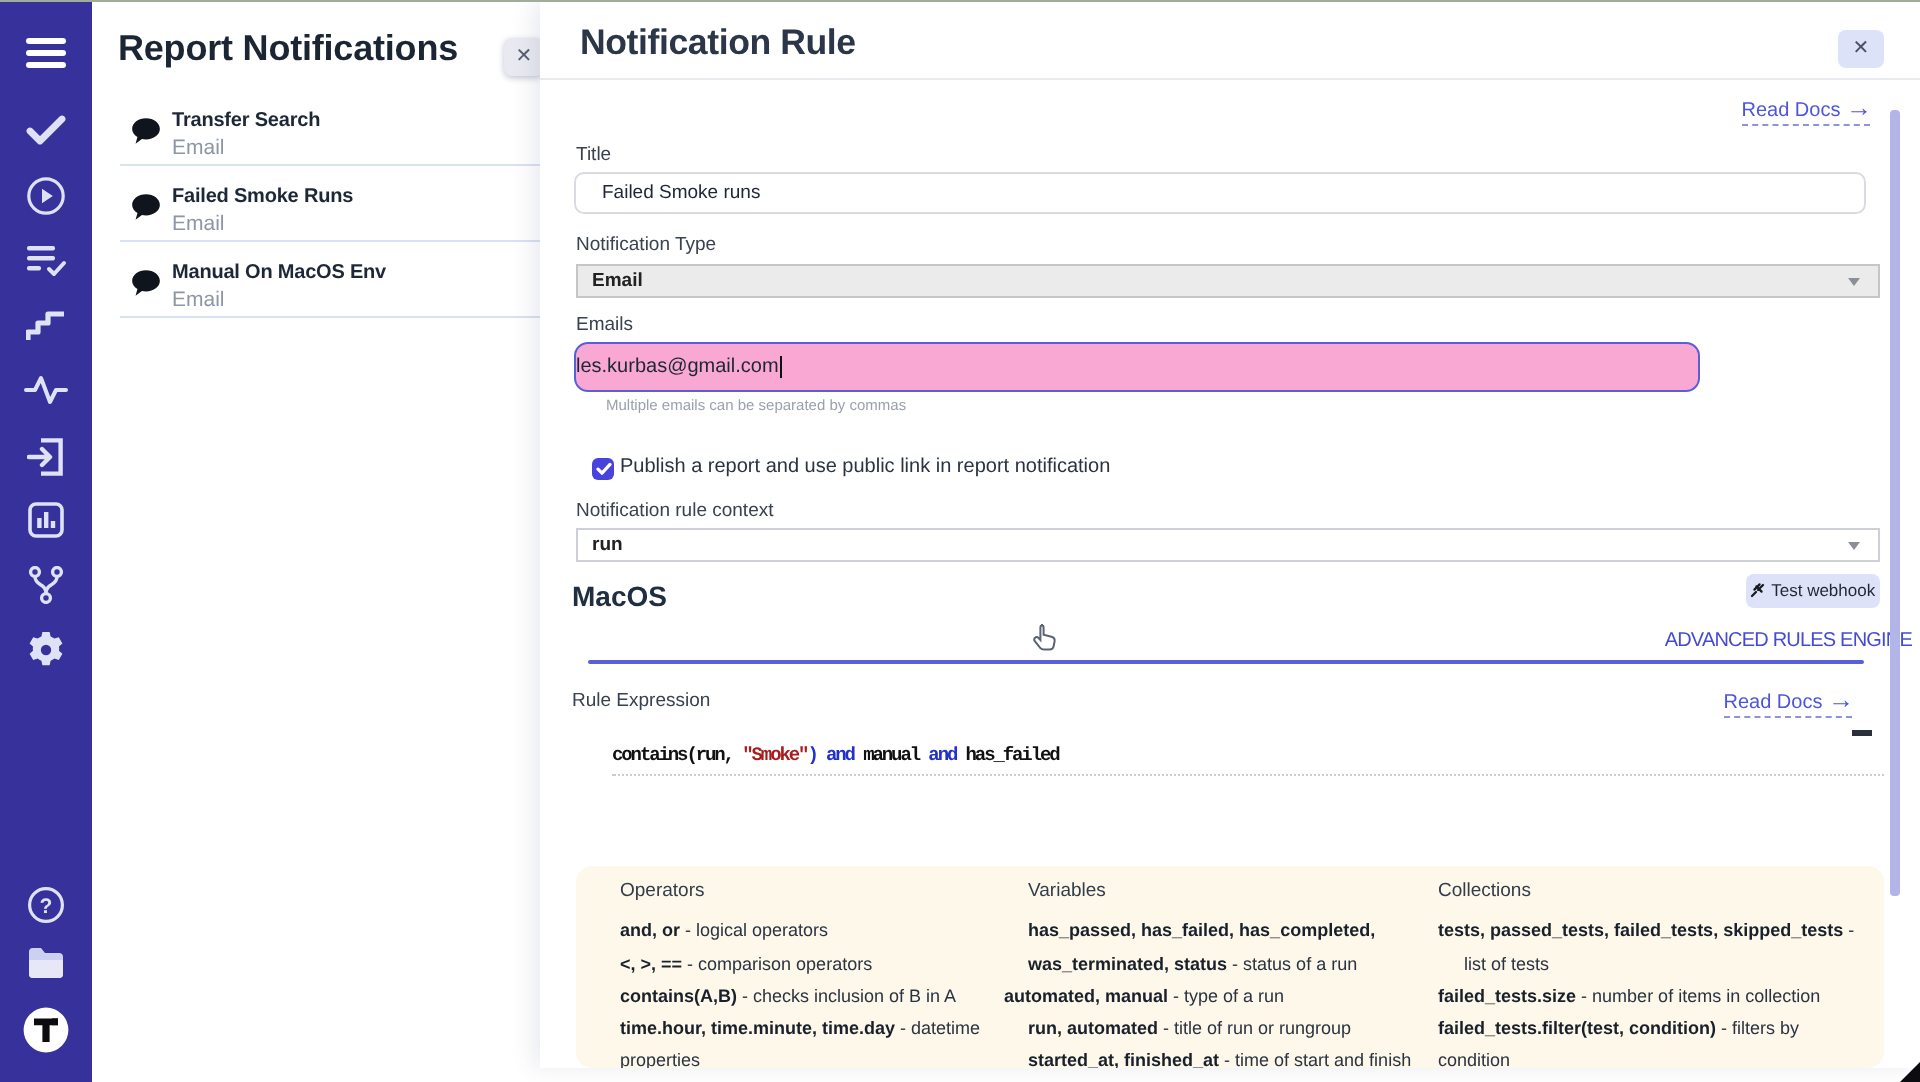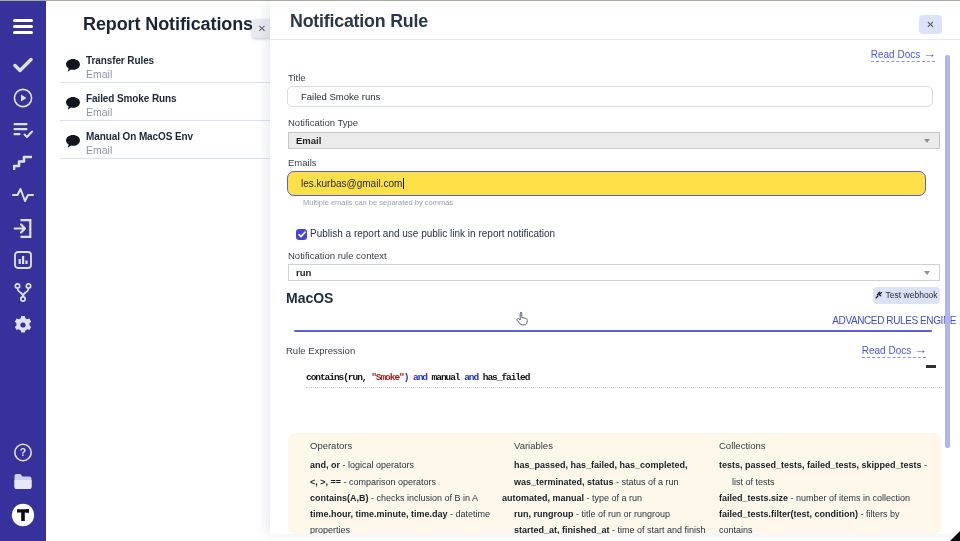--- a/index.html
+++ b/index.html
@@ -7,21 +7,21 @@
     font-family:"Liberation Sans",sans-serif; }
 
   #topline { position:absolute; left:0; top:0; width:960px; height:1px; background:#9fae9b; z-index:50; }
 
   
   #sidebar { position:absolute; left:0; top:1px; width:46px; height:540px; background:#37319b; z-index:10; }
   #sidebar svg { position:absolute; left:50%; transform:translateX(-50%); }
 
   
   #leftpanel { position:absolute; left:46px; top:1px; width:224px; height:540px; background:#fff; z-index:5; }
-  #lp-title { position:absolute; left:13px; top:13px; font-size:18px; font-weight:bold; color:#1b2533; letter-spacing:-0.1px;margin-left:24px; }
+  #lp-title { position:absolute; left:13px; top:13px; font-size:18px; font-weight:bold; color:#1b2533; letter-spacing:-0.1px; }
   #lp-close { position:absolute; left:206px; top:18px; width:20px; height:19px; background:#e9eaf1; border-radius:4px;
     box-shadow:0 1px 3px rgba(80,90,120,0.35); color:#555e6e; font-size:10px; text-align:center; line-height:19px; z-index:20; }
   .lp-item { position:absolute; left:14px; width:210px; height:36px; border-bottom:1px solid #d9e2f2; background:#fff; }
   .lp-item .bubble { position:absolute; left:5px; top:11px; }
   .lp-item .t1 { position:absolute; left:26px; top:8px; font-size:10px; font-weight:bold; color:#1d2736; letter-spacing:-0.1px; }
   .lp-item .t2 { position:absolute; left:26px; top:21px; font-size:10.5px; color:#8d96a5; }
 
   
   #mainpanel { position:absolute; left:270px; top:1px; width:690px; height:533px; background:#fff; z-index:8;
     box-shadow:-4px 0 10px rgba(60,70,120,0.10); }
@@ -37,22 +37,22 @@
 
   .flabel { position:absolute; left:18px; font-size:9.5px; color:#39424f; }
   #lab-title { top:71px; }
   #inp-title { position:absolute; left:17px; top:85px; width:646px; height:21px; border:1px solid #d9dbe3; border-radius:5px;
     background:#fff; font-size:9.5px; color:#1e2633; line-height:20px; padding-left:13px; }
   #lab-ntype { top:116px; }
   .selectbox { position:absolute; left:18px; width:652px; height:17px; font-size:9.5px; font-weight:bold; color:#222;
     line-height:16px; padding-left:7px; }
   #sel-ntype { top:131px; background:#ebebeb; border:1px solid #c6c6c6; }
   #lab-emails { top:156px; }
-  #inp-emails { position:absolute; left:17px; top:170px; width:639px; height:25px; border:1.5px solid #5a5fd8; border-radius:7px;
-    background:#fde047; font-size:10px; color:#1e2633; line-height:23px; padding-left:13px; }
+  #inp-emails { position:absolute; left:17px; top:170px; width:563px; height:25px; border:1.5px solid #5a5fd8; border-radius:7px;
+    background:#f9a8d4; font-size:10px; color:#1e2633; line-height:23px; }
   #emails-help { position:absolute; left:33px; top:197px; font-size:7.5px; color:#9aa1ac; }
   #cb { position:absolute; left:26px; top:228px; width:11px; height:11px; background:#4843da; border-radius:3px; }
   #cb svg { position:absolute; left:1.5px; top:2px; }
   #cb-label { position:absolute; left:40px; top:227px; font-size:10px; color:#2a3342; }
   #lab-ctx { top:249px; }
   #sel-ctx { top:263px; background:#fff; border:1px solid #cdd0d6; }
   .selarrow { position:absolute; right:9px; top:6px; width:0; height:0; border-left:3.5px solid transparent;
     border-right:3.5px solid transparent; border-top:4px solid #8a8f98; }
 
   #rules-h { position:absolute; left:16px; top:289px; font-size:14px; font-weight:bold; color:#202e42; }
@@ -157,21 +157,21 @@
   </svg>
 </aside>
 
 <div id="leftpanel">
   <div id="lp-title">Report Notifications</div>
   <div id="lp-close">✕</div>
   <div class="lp-item" style="top:46px">
     <svg class="bubble" width="16" height="16" viewBox="0 0 15 15">
         <path d="M7.5 1 C3.9 1 1 3.2 1 6 c0 1.6 1 3 2.5 3.9 L2.6 13 5.6 10.8 c.6.1 1.2.2 1.9.2 3.6 0 6.5-2.2 6.5-5 S11.1 1 7.5 1 Z" fill="#10151d"></path>
       </svg>
-    <div class="t1">Transfer Rules</div>
+    <div class="t1">Transfer Search</div>
     <div class="t2">Email</div>
   </div>
   <div class="lp-item" style="top:84px">
     <svg class="bubble" width="16" height="16" viewBox="0 0 15 15">
         <path d="M7.5 1 C3.9 1 1 3.2 1 6 c0 1.6 1 3 2.5 3.9 L2.6 13 5.6 10.8 c.6.1 1.2.2 1.9.2 3.6 0 6.5-2.2 6.5-5 S11.1 1 7.5 1 Z" fill="#10151d"></path>
       </svg>
     <div class="t1">Failed Smoke Runs</div>
     <div class="t2">Email</div>
   </div>
   <div class="lp-item" style="top:122px">
@@ -232,25 +232,25 @@
     <div class="chd" style="left:22px; top:7px;">Operators</div>
     <div class="cline" style="left:22px; top:27px;"><b>and, or</b> - logical operators</div>
     <div class="cline" style="left:22px; top:43.5px;"><b>&lt;, &gt;, ==</b> - comparison operators</div>
     <div class="cline" style="left:22px; top:60px;"><b>contains(A,B)</b> - checks inclusion of B in A</div>
     <div class="cline" style="left:22px; top:76px;"><b>time.hour, time.minute, time.day</b> - datetime</div>
     <div class="cline" style="left:22px; top:92px;">properties</div>
     <div class="chd" style="left:226px; top:7px;">Variables</div>
     <div class="cline" style="left:226px; top:27px;"><b>has_passed, has_failed, has_completed,</b></div>
     <div class="cline" style="left:226px; top:43.5px;"><b>was_terminated, status</b> - status of a run</div>
     <div class="cline" style="left:214px; top:60px;text-align:right;"><b>automated, manual</b> - type of a run</div>
-    <div class="cline" style="left:226px; top:76px;"><b>run, rungroup</b> - title of run or rungroup</div>
+    <div class="cline" style="left:226px; top:76px;"><b>run, automated</b> - title of run or rungroup</div>
     <div class="cline" style="left:226px; top:92px;"><b>started_at, finished_at</b> - time of start and finish</div>
     <div class="chd" style="left:431px; top:7px;">Collections</div>
     <div class="cline" style="left:431px; top:27px;"><b>tests, passed_tests, failed_tests, skipped_tests</b> -</div>
     <div class="cline" style="left:431px; top:43.5px;padding-left:13px;">list of tests</div>
     <div class="cline" style="left:431px; top:60px;"><b>failed_tests.size</b> - number of items in collection</div>
     <div class="cline" style="left:431px; top:76px;"><b>failed_tests.filter(test, condition)</b> - filters by</div>
-    <div class="cline" style="left:431px; top:92px;">contains</div>
+    <div class="cline" style="left:431px; top:92px;">condition</div>
   </div>
 </div>
 
 <div id="scrollthumb"></div>
 <div id="corner"></div>
 
 </body></html>

